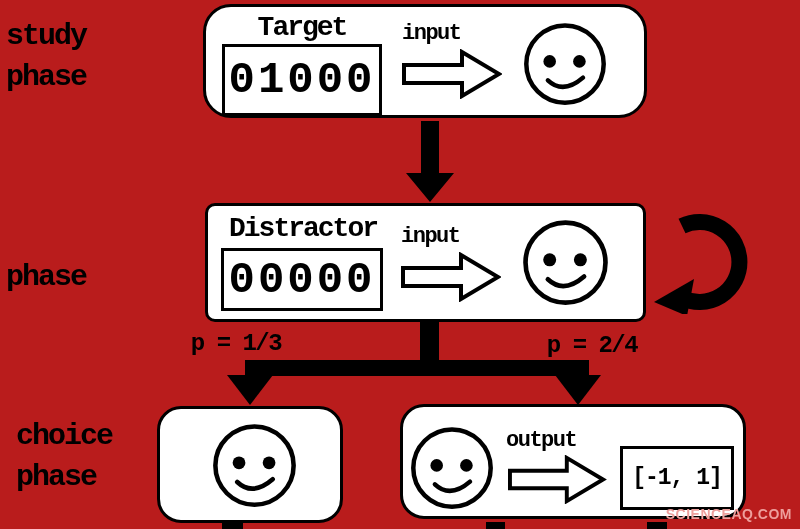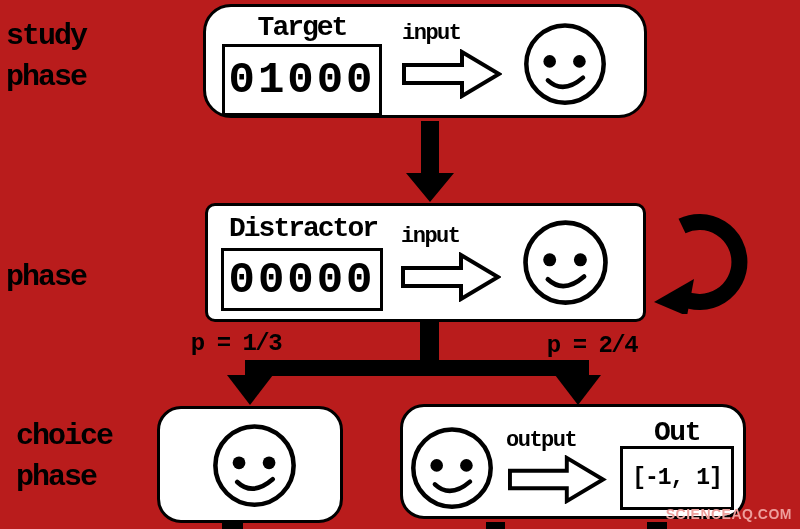--- a/index.html
+++ b/index.html
@@ -115,21 +115,20 @@
   </div>
 
   <div class="rbox" style="left:400px;top:404px;width:346px;height:115px;border-radius:24px;">
     <svg class="abs" style="left:4px;top:17px;" width="90" height="90" viewBox="0 0 100 100">
         <use href="#smiley"></use>
       </svg>
     <div class="small-label" style="left:103px;top:21px;width:102px;">output</div>
     <svg class="abs" style="left:104px;top:48px;" width="100" height="49" viewBox="0 0 100 50">
         <use href="#blockarrow"></use>
       </svg>
-    <div class="box-title" style="left:216px;top:10px;width:116px;letter-spacing:-1.5px;">Out</div>
     <div class="vrect" style="left:217px;top:39px;width:114px;height:64px;justify-content:center;">
       <span class="out-value-text">[-1, 1]</span>
     </div>
   </div>
 
   <div class="stub" style="left:222px;top:523px;width:21px;height:6px;"></div>
   <div class="stub" style="left:486px;top:522px;width:19px;height:7px;"></div>
   <div class="stub" style="left:647px;top:522px;width:20px;height:7px;"></div>
 
   <div class="watermark">SCIENCEAQ.COM</div>

